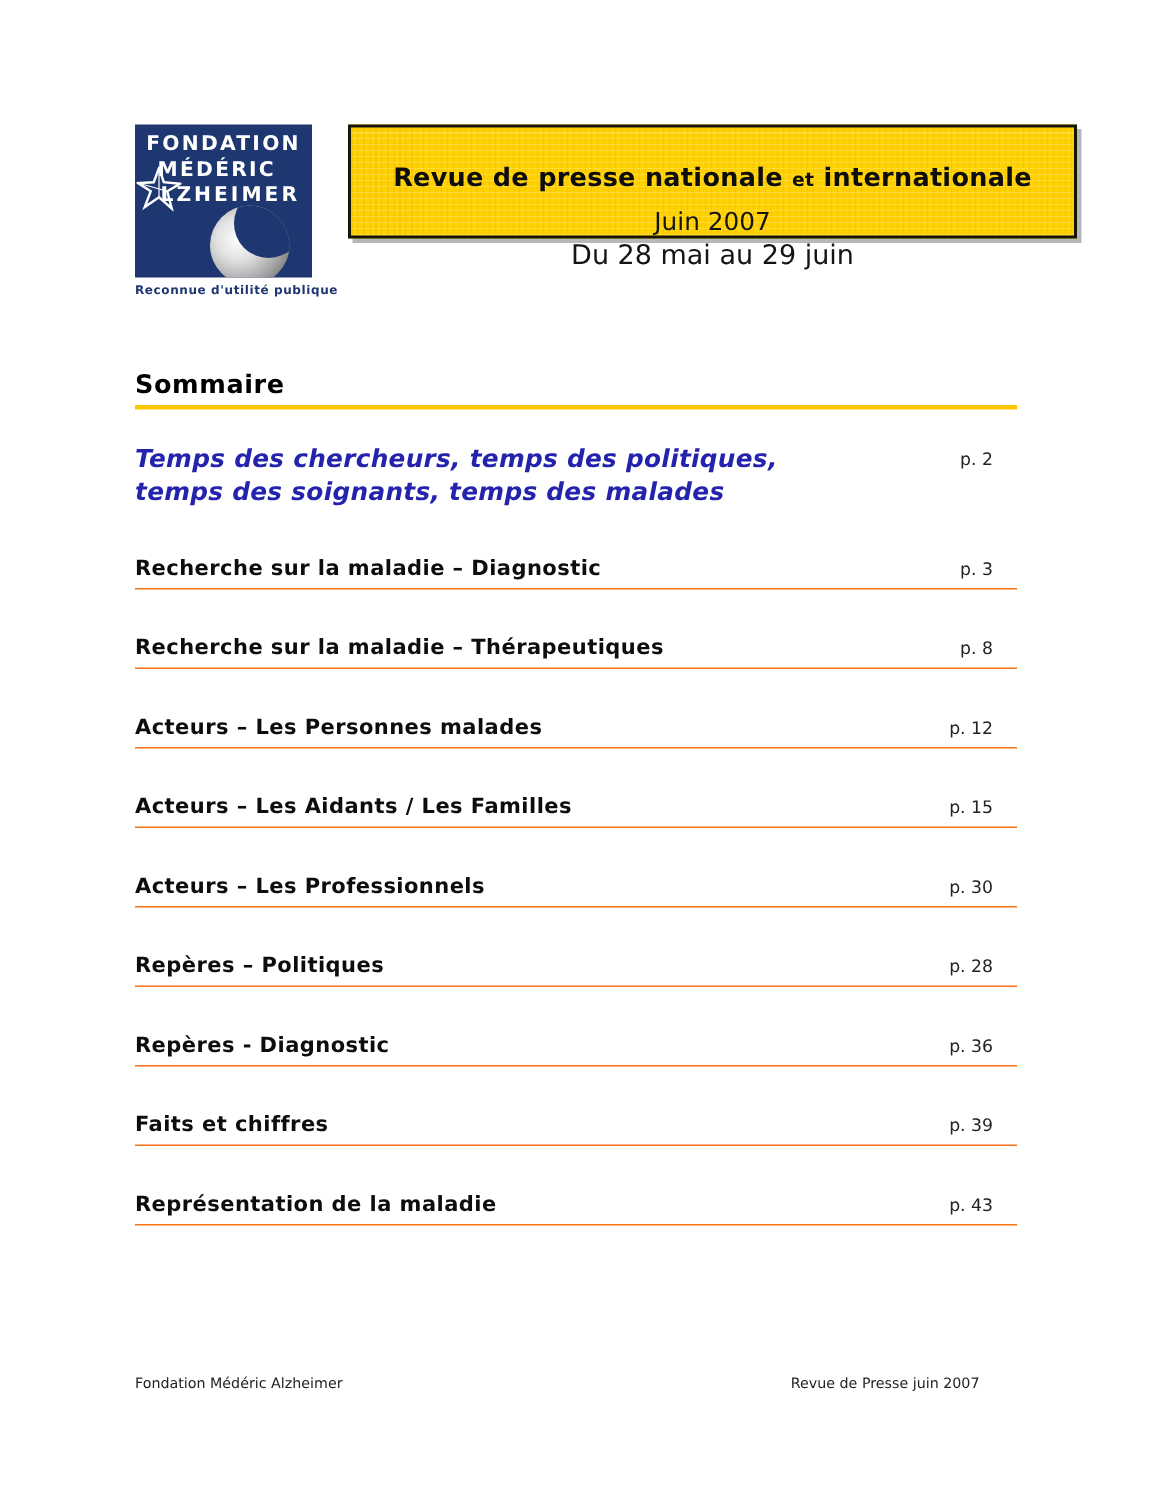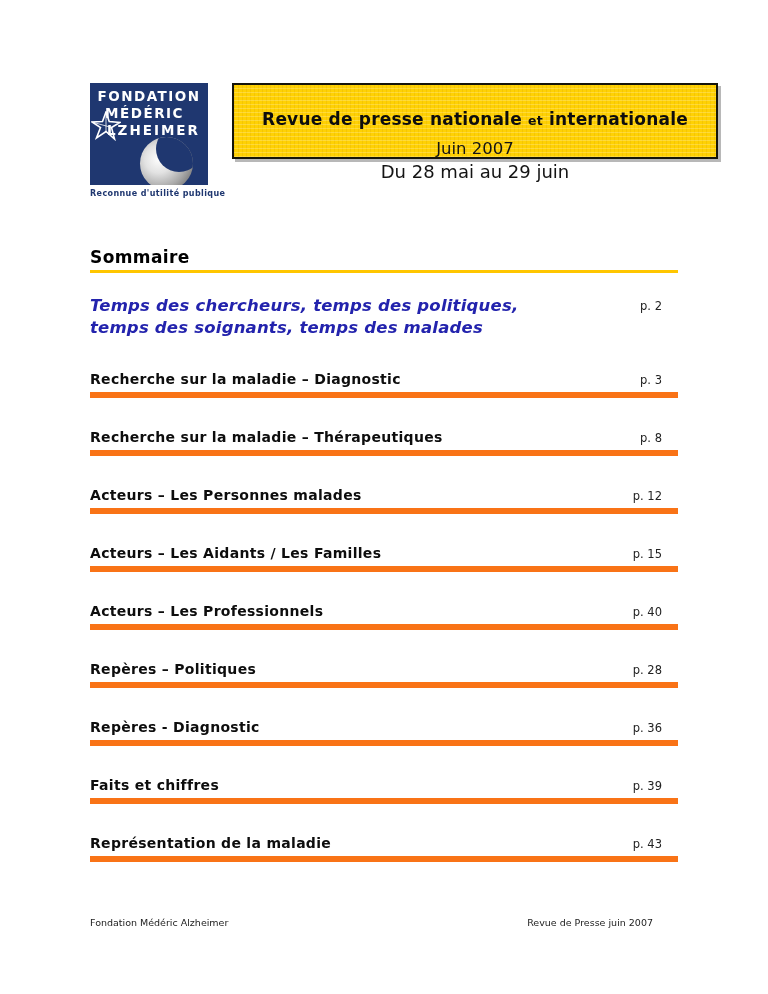--- a/index.html
+++ b/index.html
@@ -37,21 +37,21 @@
 
   
   .content { position:absolute; left:90px; top:247px; width:588px; }
   .sommaire { font-size:17px; font-weight:bold; color:#000; line-height:20px; letter-spacing:0.4px; }
   .rule { height:3px; background:#ffc600; margin-top:3px; }
   .feature { display:flex; justify-content:space-between; align-items:flex-start; margin-top:22px; }
   .feature-title { color:#2323ad; font-weight:bold; font-style:italic; font-size:16.5px; line-height:22px; letter-spacing:0.2px; }
   .page-num { font-size:11.5px; color:#222; margin-right:16px; white-space:nowrap; }
   .feature .page-num { padding-top:4px; }
   .toc-row { display:flex; justify-content:space-between; align-items:baseline;
-             border-bottom:6px solid #f97316; padding-bottom:4px; margin-top:30px;gap:16px; }
+             border-bottom:1px solid #f97316; padding-bottom:4px; margin-top:30px;gap:16px; }
   .toc-row.first { margin-top:31px; }
   .toc-label { font-size:14px; font-weight:bold; color:#0d0d0d; line-height:18px; letter-spacing:0.3px; }
 
   
   .footer-left  { position:absolute; left:90px;  top:917px; font-size:9.5px; color:#222; }
   .footer-right { position:absolute; right:115px; top:917px; font-size:9.5px; color:#222; }
   .footer-center{ position:absolute; left:0; top:936px; width:100%; text-align:center; font-size:9.5px; color:#222; }
 </style>
 </head>
 <body>
@@ -103,21 +103,21 @@
     <div class="toc-row">
       <div class="toc-label">Acteurs – Les Personnes malades</div>
       <div class="page-num">p. 12</div>
     </div>
     <div class="toc-row">
       <div class="toc-label">Acteurs – Les Aidants / Les Familles</div>
       <div class="page-num">p. 15</div>
     </div>
     <div class="toc-row">
       <div class="toc-label">Acteurs – Les Professionnels</div>
-      <div class="page-num">p. 40</div>
+      <div class="page-num">p. 30</div>
     </div>
     <div class="toc-row">
       <div class="toc-label">Repères – Politiques</div>
       <div class="page-num">p. 28</div>
     </div>
     <div class="toc-row">
       <div class="toc-label">Repères - Diagnostic</div>
       <div class="page-num">p. 36</div>
     </div>
     <div class="toc-row">

